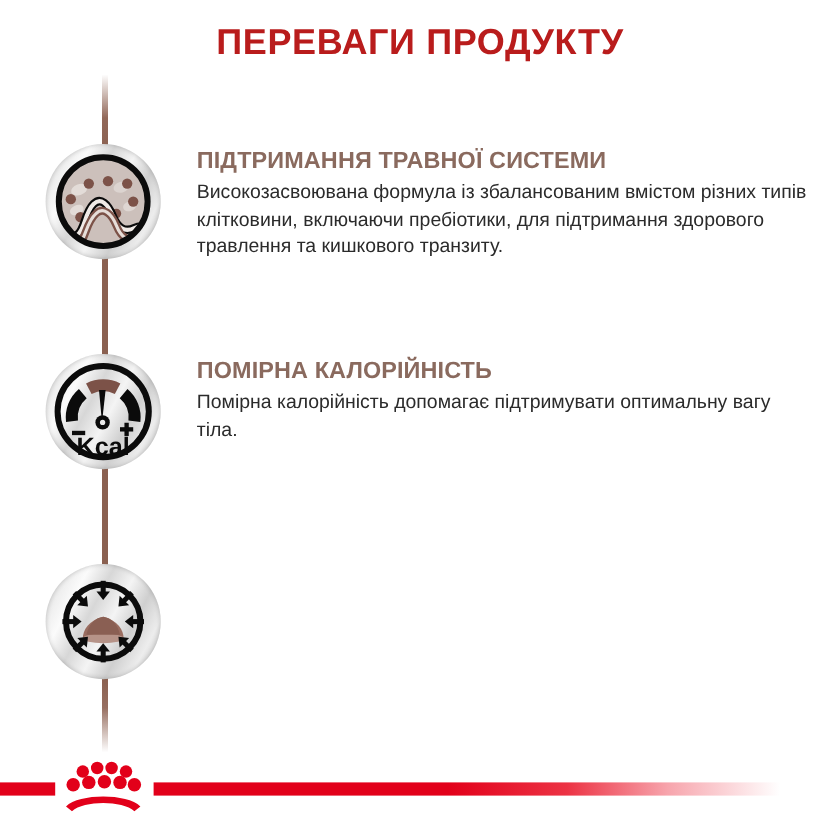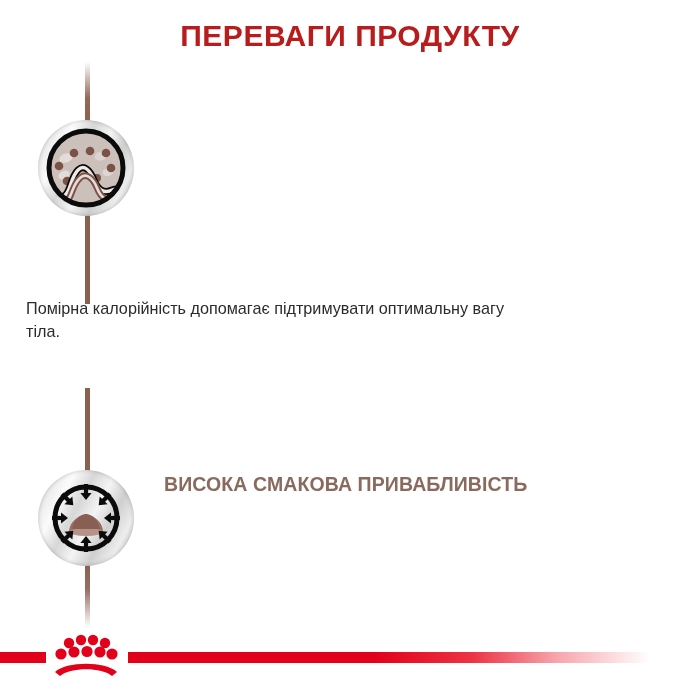--- a/index.html
+++ b/index.html
@@ -202,24 +202,52 @@
             <path d="M6,78 C14,72 18,80 26,76 C33,72 32,58 40,50 C46,44 52,50 56,60 C60,70 66,74 74,70 C82,66 86,72 92,68" fill="none" stroke="#f0eae6" stroke-width="3.4" stroke-linecap="round"></path>
 
             <path d="M4,88 C12,82 18,90 26,85 C34,80 33,66 42,58 C48,52 55,58 59,68 C63,78 69,82 77,78 C85,74 89,80 95,76" fill="none" stroke="#7c5248" stroke-width="6.5" stroke-linecap="round"></path>
             <path d="M4,88 C12,82 18,90 26,85 C34,80 33,66 42,58 C48,52 55,58 59,68 C63,78 69,82 77,78 C85,74 89,80 95,76" fill="none" stroke="#e6ddd8" stroke-width="2.6" stroke-linecap="round"></path>
           </g>
 
           <circle cx="48" cy="48" r="37" fill="none" stroke="#0b0b0b" stroke-width="5"></circle>
         </svg>
       </div>
     </div>
+    <div class="text-block">
+      <h3 class="benefit-heading">ПІДТРИМАННЯ ТРАВНОЇ СИСТЕМИ</h3>
+      <p class="benefit-body">Високозасвоювана формула із збалансованим вмістом різних типів клітковини, включаючи пребіотики, для підтримання здорового травлення та кишкового транзиту.</p>
+    </div>
   </div>
 
   <div class="benefit-row" id="row-1">
+    <div class="icon-wrap">
+      <div class="medallion">
+        <svg width="96" height="96" viewBox="0 0 96 96" aria-hidden="true">
+
+          <circle cx="48" cy="48" r="38" fill="none" stroke="#0b0b0b" stroke-width="5"></circle>
+
+          <path d="M22,56 A26,26 0 0,1 31,33" fill="none" stroke="#0b0b0b" stroke-width="10" stroke-linecap="butt"></path>
+          <path d="M36,29 A26,26 0 0,1 60,29" fill="none" stroke="#7c5248" stroke-width="10" stroke-linecap="butt"></path>
+          <path d="M65,33 A26,26 0 0,1 74,56" fill="none" stroke="#0b0b0b" stroke-width="10" stroke-linecap="butt"></path>
+
+          <path d="M47,57 L44.5,30 L50,30 Z" fill="#0b0b0b"></path>
+          <circle cx="47.5" cy="57" r="6" fill="#0b0b0b"></circle>
+          <circle cx="47.5" cy="57" r="2.2" fill="#e9e9e9"></circle>
+
+          <rect x="22" y="64" width="11" height="3.6" fill="#0b0b0b"></rect>
+
+          <rect x="62" y="61" width="11" height="3.6" fill="#0b0b0b"></rect>
+          <rect x="65.7" y="57.3" width="3.6" height="11" fill="#0b0b0b"></rect>
+
+          <text x="48" y="84" font-family="Liberation Sans, sans-serif" font-size="21" font-weight="bold" fill="#0b0b0b" text-anchor="middle">Kcal</text>
+        </svg>
+      </div>
+    </div>
     <div class="text-block">
+      <h3 class="benefit-heading">ПОМІРНА КАЛОРІЙНІСТЬ</h3>
       <p class="benefit-body">Помірна калорійність допомагає підтримувати оптимальну вагу тіла.</p>
     </div>
   </div>
 
   <div class="benefit-row" id="row-2">
     <div class="icon-wrap">
       <div class="medallion">
         <svg width="96" height="96" viewBox="0 0 96 96" aria-hidden="true">
 
           <circle cx="48" cy="48" r="31" fill="none" stroke="#0b0b0b" stroke-width="5"></circle>
@@ -268,21 +296,20 @@
 
             <g transform="translate(72,72) rotate(135)">
               <rect x="-2.1" y="0" width="4.2" height="10"></rect>
               <path d="M-5.6,9 L5.6,9 L0,16 Z"></path>
             </g>
           </g>
         </svg>
       </div>
     </div>
     <div class="text-block">
-      <h3 class="benefit-heading">ВИСОКА СМАКОВА ПРИВАБЛИВІСТЬ</h3>
     </div>
   </div>
 
   <div class="footer">
     <div class="footer-bar-left"></div>
     <div class="footer-bar-right"></div>
     <div class="footer-logo">
       <svg width="76" height="46" viewBox="0 0 76 46" aria-hidden="true">
         <g fill="#e2001a">
 

